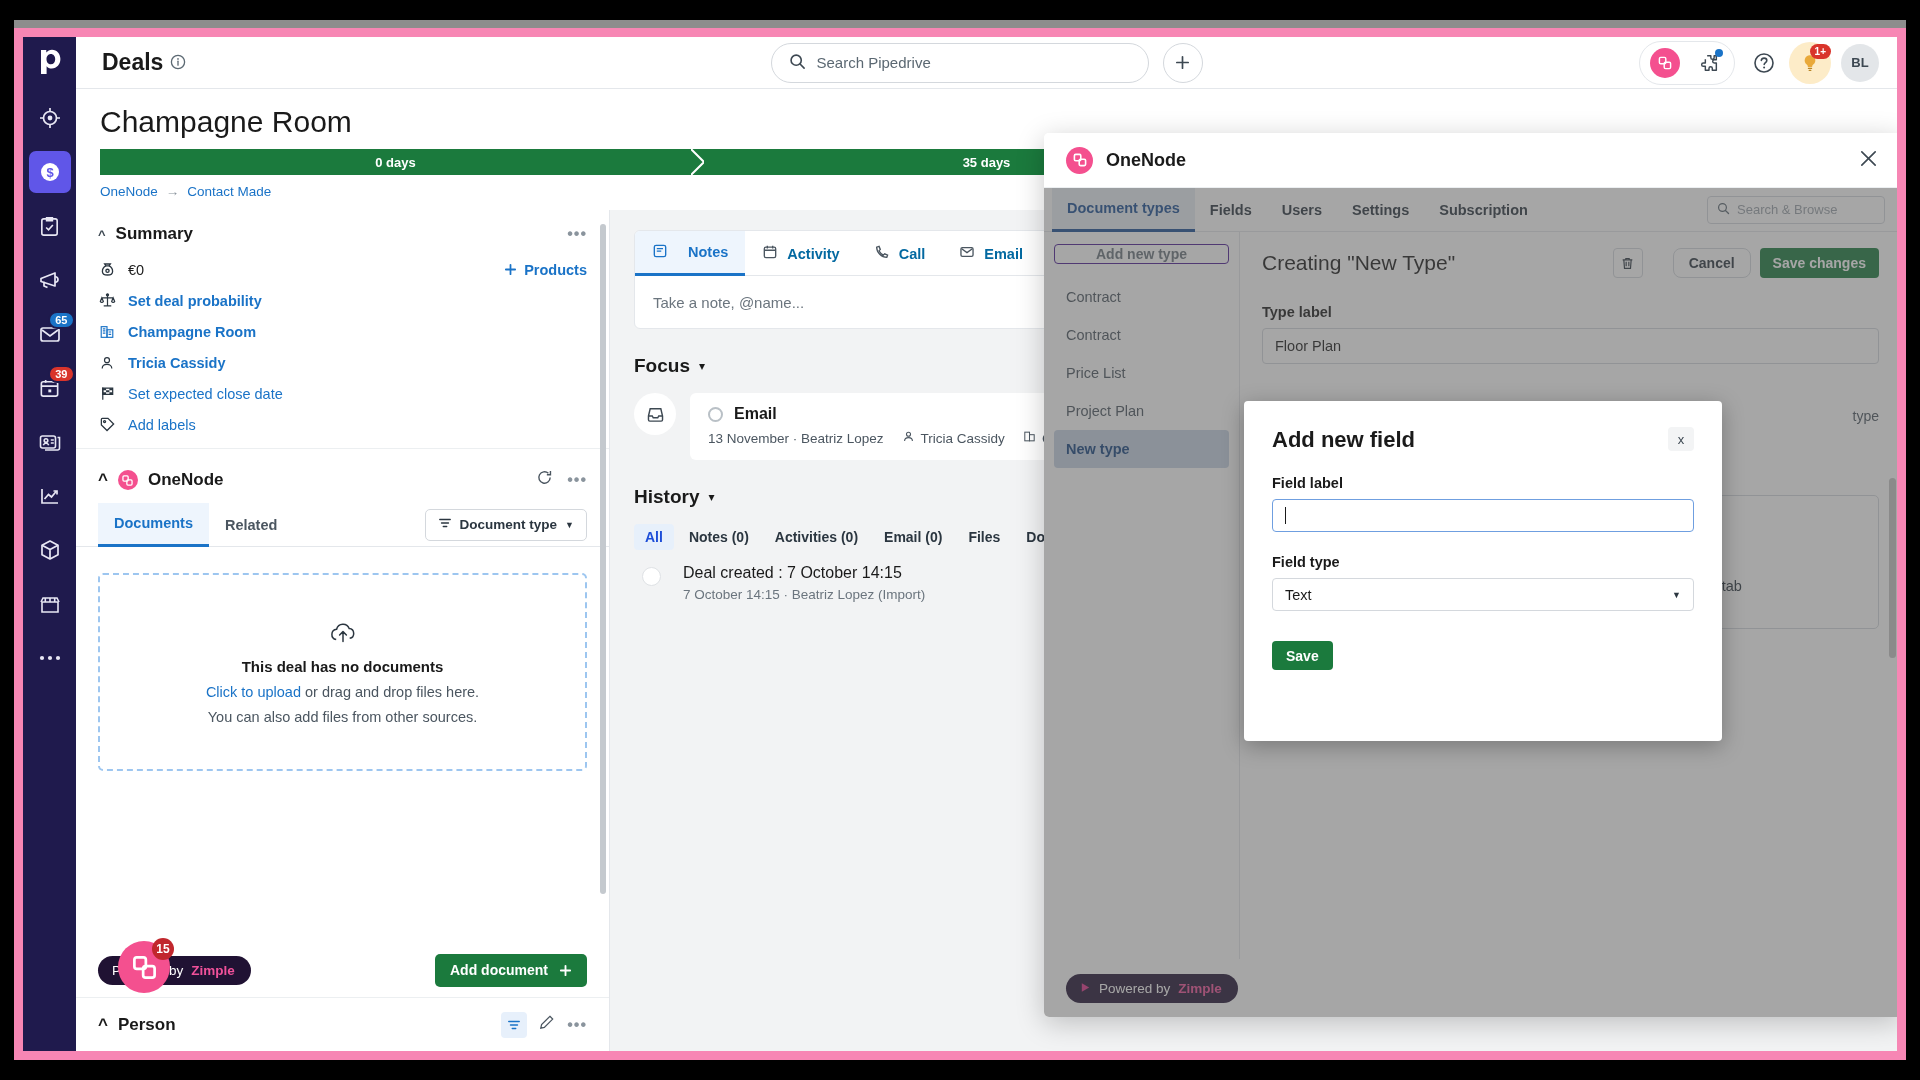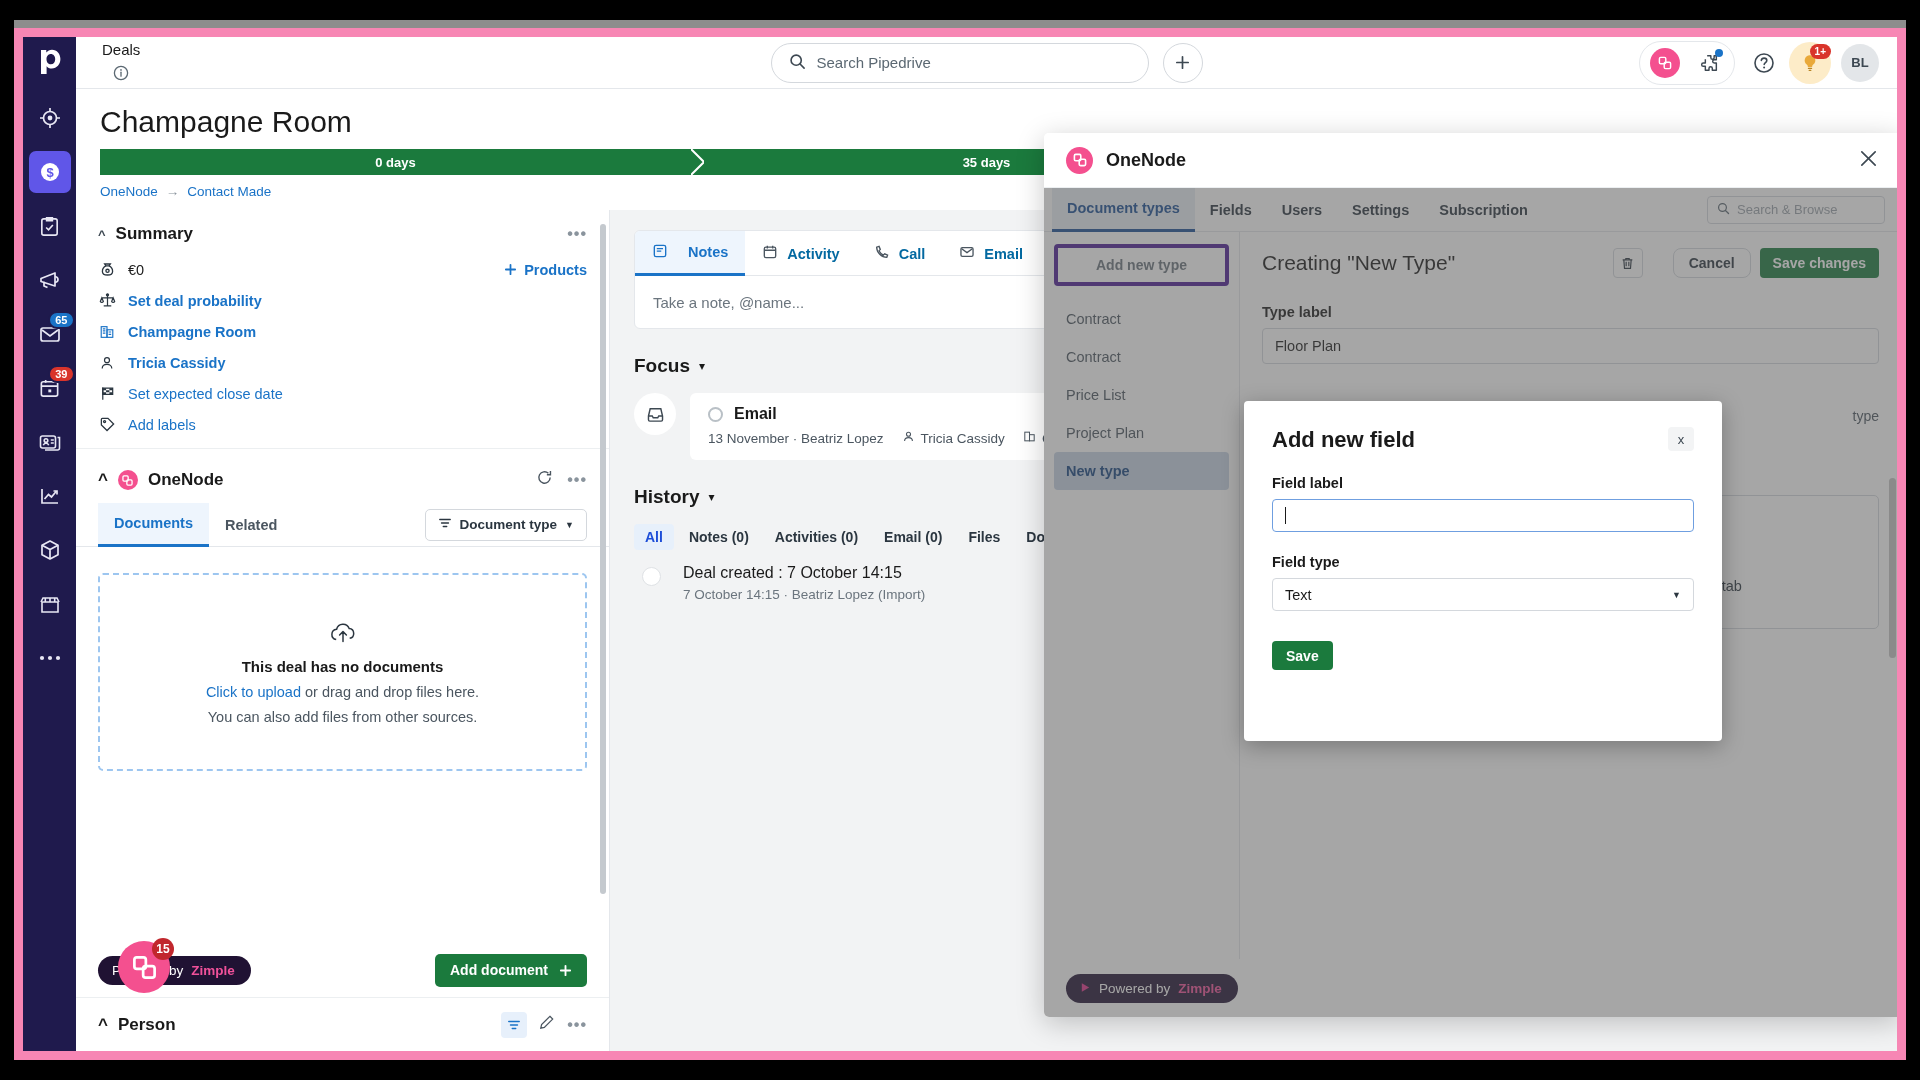--- a/index.html
+++ b/index.html
@@ -75,24 +75,23 @@
   
   #topbar {
     height: 52px; flex: 0 0 52px;
     border-bottom: 1px solid #e4e7eb;
     display: flex; align-items: center;
     padding: 0 18px;
     background: #fff;
     position: relative;
   }
   #topbar-title {
-    font-size: 15px; font-weight: 400; color: #1a1a1a;
+    font-size: 23px; font-weight: 700; color: #1a1a1a;
     display: flex; align-items: center; gap: 7px;
     margin-left: 8px;
-    flex-direction: column;
   }
   #search-wrap {
     position: absolute; left: 50%; transform: translateX(-50%);
     display: flex; align-items: center; gap: 14px;
   }
   #search-box {
     width: 378px; height: 40px;
     border: 1px solid #d4d8dd; border-radius: 20px;
     display: flex; align-items: center; gap: 11px;
     padding: 0 17px;
@@ -374,21 +373,21 @@
   }
 
   #m-content { flex: 1; display: flex; min-height: 0; }
   #m-left {
     width: 196px; flex: 0 0 196px;
     border-right: 1px solid #e4e7eb;
     padding: 12px 10px;
     background: #fff;
   }
   #add-type-btn {
-    height: 42px; border: 4px solid #4c1d95; border-radius: 4px;
+    height: 20px; border: 1px solid #4c1d95; border-radius: 4px;
     display: flex; align-items: center; justify-content: center;
     font-size: 14px; font-weight: 700; color: #6b757e;
     margin-bottom: 14px;
   }
   .type-item {
     height: 38px; display: flex; align-items: center;
     padding: 0 12px; border-radius: 4px;
     font-size: 14.5px; color: #4b5660;
   }
   .type-item.active { background: #c6d3e4; color: #15447f; font-weight: 700; }

